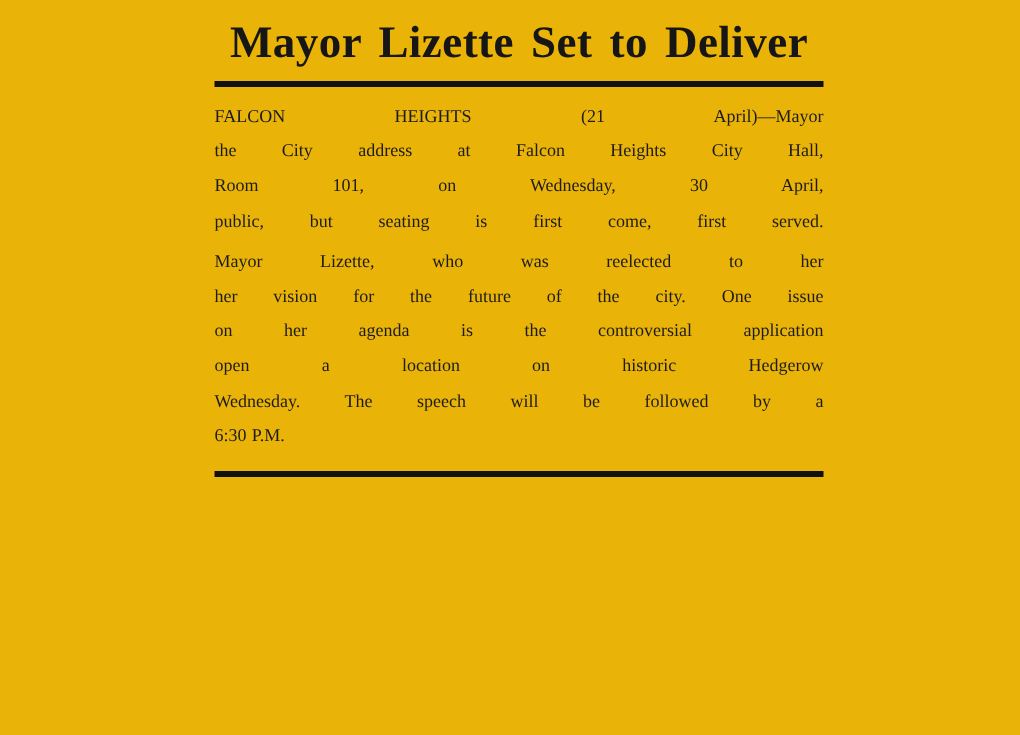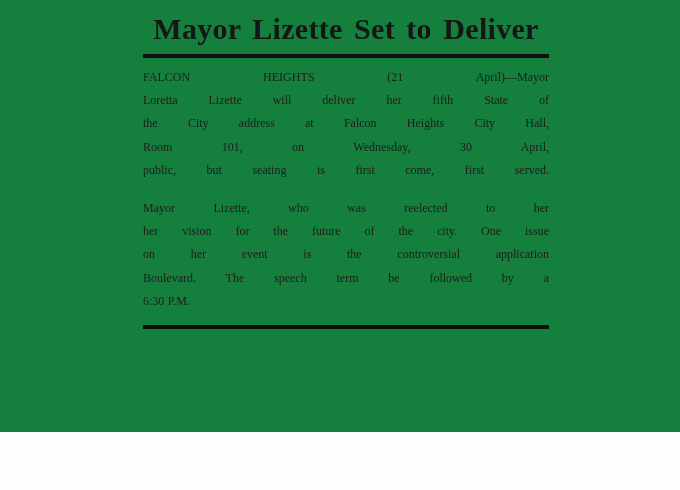--- a/index.html
+++ b/index.html
@@ -7,22 +7,22 @@
     padding: 0;
     width: 680px;
     height: 490px;
     background: #fdfdfc;
     overflow: hidden;
     font-family: "Liberation Serif", serif;
   }
   .page {
     position: relative;
     width: 680px;
-    height: 432px;
-    background: #15803d;
+    height: 490px;
+    background: #eab308;
   }
   .article {
     position: absolute;
     left: 143px;
     top: 10px;
     width: 406px;
     color: #1c1c1c;
   }
   .headline {
     margin: 0;
@@ -45,21 +45,21 @@
     margin: 0;
   }
   .headline-rule { margin-top: 7px; }
   .bottom-rule { margin-top: 12px; }
   .paragraph {
     margin: 0;
     font-size: 12px;
     color: #1c1c1c;
   }
   .paragraph-1 { margin-top: 8px; }
-  .paragraph-2 { margin-top: 15px; }
+  .paragraph-2 { margin-top: 4px; }
   .text-line {
     line-height: 23.2px;
     text-align: justify;
     text-align-last: justify;
     word-spacing: 0.04em;
   }
   .text-line.final-line {
     text-align-last: left;
   }
 </style>
@@ -70,30 +70,30 @@
   <div class="article">
 
     <h1 class="headline">
       <span class="hl-line">Mayor Lizette Set to Deliver</span>
     </h1>
 
     <div class="rule headline-rule"></div>
 
     <div class="paragraph paragraph-1">
       <div class="text-line">FALCON HEIGHTS (21 April)—Mayor</div>
-      <div class="text-line">Loretta Lizette will deliver her fifth State of</div>
       <div class="text-line">the City address at Falcon Heights City Hall,</div>
       <div class="text-line">Room 101, on Wednesday, 30 April,</div>
       <div class="text-line">public, but seating is first come, first served.</div>
     </div>
 
     <div class="paragraph paragraph-2">
       <div class="text-line">Mayor Lizette, who was reelected to her</div>
       <div class="text-line">her vision for the future of the city. One issue</div>
-      <div class="text-line">on her event is the controversial application</div>
-      <div class="text-line">Boulevard. The speech term be followed by a</div>
+      <div class="text-line">on her agenda is the controversial application</div>
+      <div class="text-line">open a location on historic Hedgerow</div>
+      <div class="text-line">Wednesday. The speech will be followed by a</div>
       <div class="text-line final-line">6:30 P.M.</div>
     </div>
 
     <div class="rule bottom-rule"></div>
 
   </div>
 </div>
 
 </body></html>

